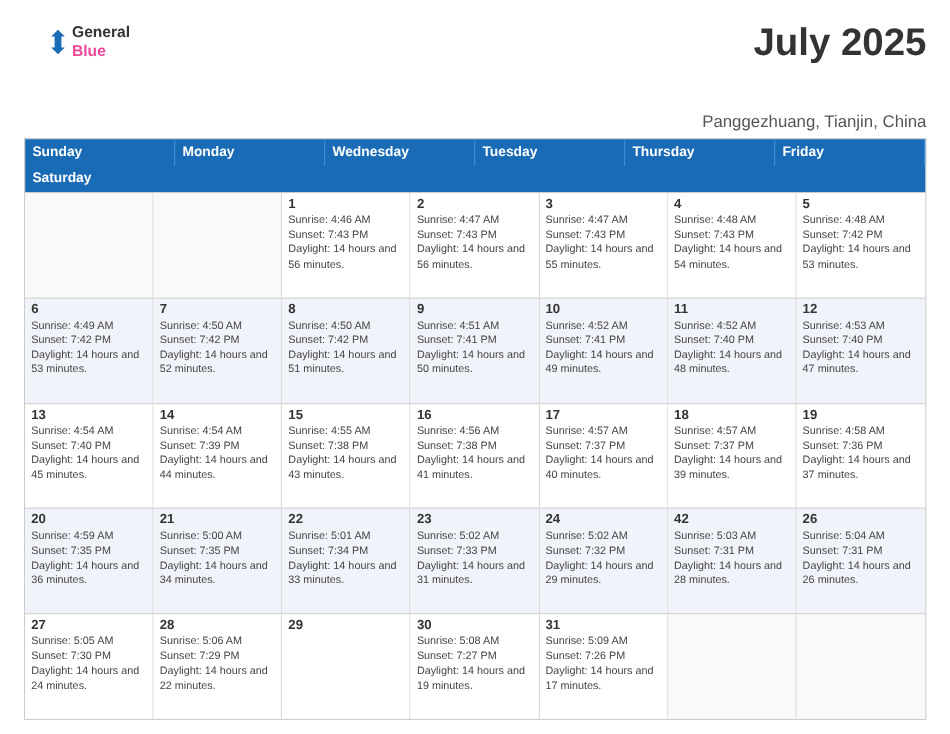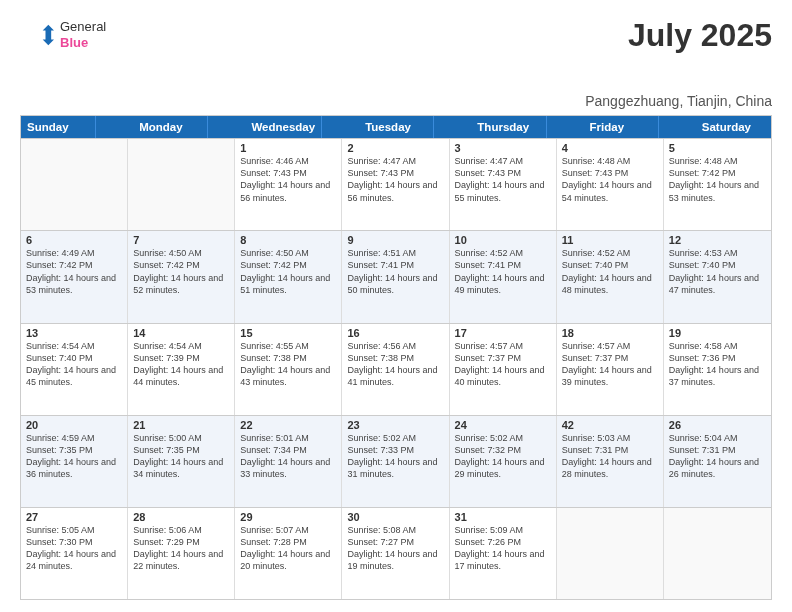--- a/index.html
+++ b/index.html
@@ -43,23 +43,22 @@
       margin-top: 40px;
     }
     .calendar {
       flex: 1;
       display: flex;
       flex-direction: column;
       border: 1px solid #ccc;
     }
     .cal-header-row {
       display: grid;
-      grid-template-columns: repeat(7, 1fr);
+      grid-template-columns: repeat(6, 1fr);
       background: #1a6bb5;
-      gap: 37px;
     }
     .cal-header-cell {
       color: #fff;
       font-size: 11.5px;
       font-weight: bold;
       padding: 5px 6px;
       text-align: left;
       border-right: 1px solid #3a8bdb;
     }
     .cal-header-cell:last-child { border-right: none; }
@@ -108,21 +107,21 @@
 </head>
 <body>
 
 <div class="page">
   <div class="header">
     <div class="logo">
   <svg width="34" height="34" viewBox="0 0 60 40">
     <polygon points="50,2 60,12 55,12 55,28 60,28 50,38 40,28 45,28 45,12 40,12" fill="#1a6bb5"></polygon>
   </svg>
   <div style="display:flex;flex-direction:column;line-height:1.2;margin-left:2px;">
-    <span style="font-size:13px;font-weight:normal;color:#333;">General</span>
+    <span style="font-size:13px;font-weight:bold;color:#333;">General</span>
     <span style="font-size:13px;font-weight:bold;color:#ec4899;">Blue</span>
   </div>
 </div>
     <div class="title-block">
       <div class="main-title">July 2025</div>
       <div class="subtitle">Panggezhuang, Tianjin, China</div>
     </div>
   </div>
 
   <div class="calendar">
@@ -254,21 +253,20 @@
           <div class="cal-cell">
             <div class="day-num">27</div>
             <div class="day-info">Sunrise: 5:05 AM<br>Sunset: 7:30 PM<br>Daylight: 14 hours and 24 minutes.</div>
           </div>
           <div class="cal-cell">
             <div class="day-num">28</div>
             <div class="day-info">Sunrise: 5:06 AM<br>Sunset: 7:29 PM<br>Daylight: 14 hours and 22 minutes.</div>
           </div>
           <div class="cal-cell">
             <div class="day-num">29</div>
-            <div class="day-info">Sunrise: 5:07 AM<br>Sunset: 7:28 PM<br>Daylight: 14 hours and 20 minutes.</div>
           </div>
           <div class="cal-cell">
             <div class="day-num">30</div>
             <div class="day-info">Sunrise: 5:08 AM<br>Sunset: 7:27 PM<br>Daylight: 14 hours and 19 minutes.</div>
           </div>
           <div class="cal-cell">
             <div class="day-num">31</div>
             <div class="day-info">Sunrise: 5:09 AM<br>Sunset: 7:26 PM<br>Daylight: 14 hours and 17 minutes.</div>
           </div>
           <div class="cal-cell empty"></div>

